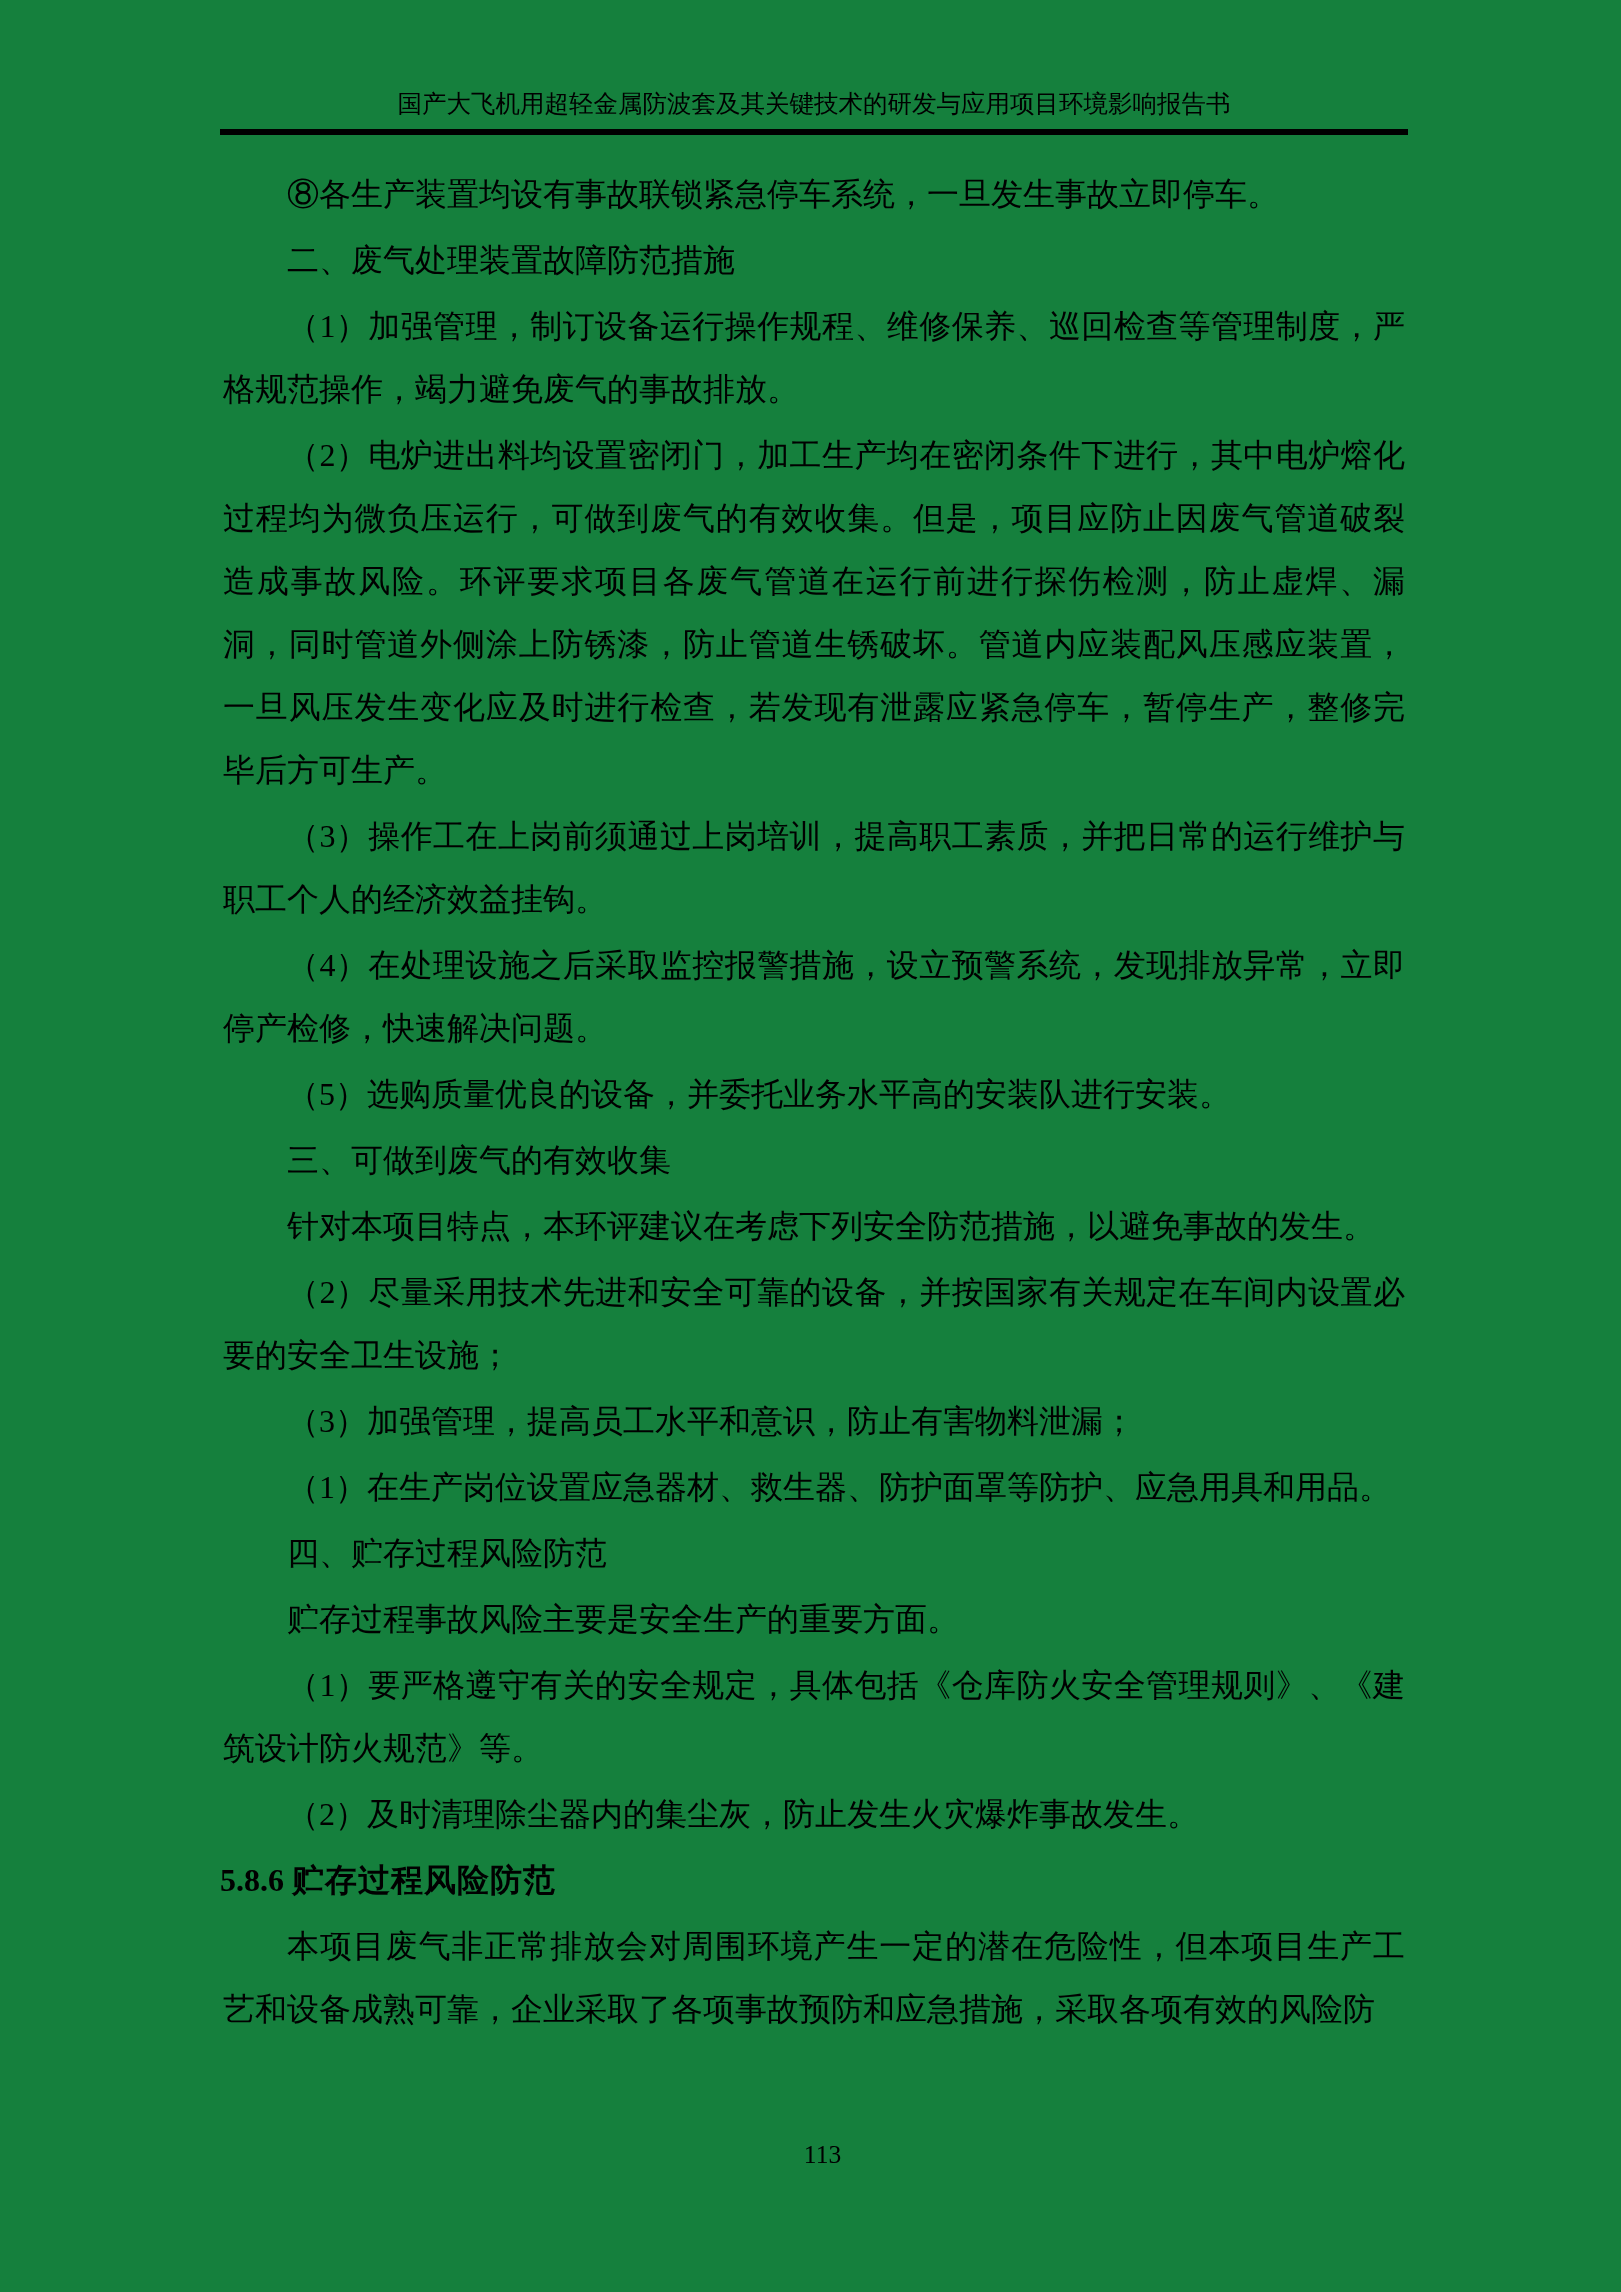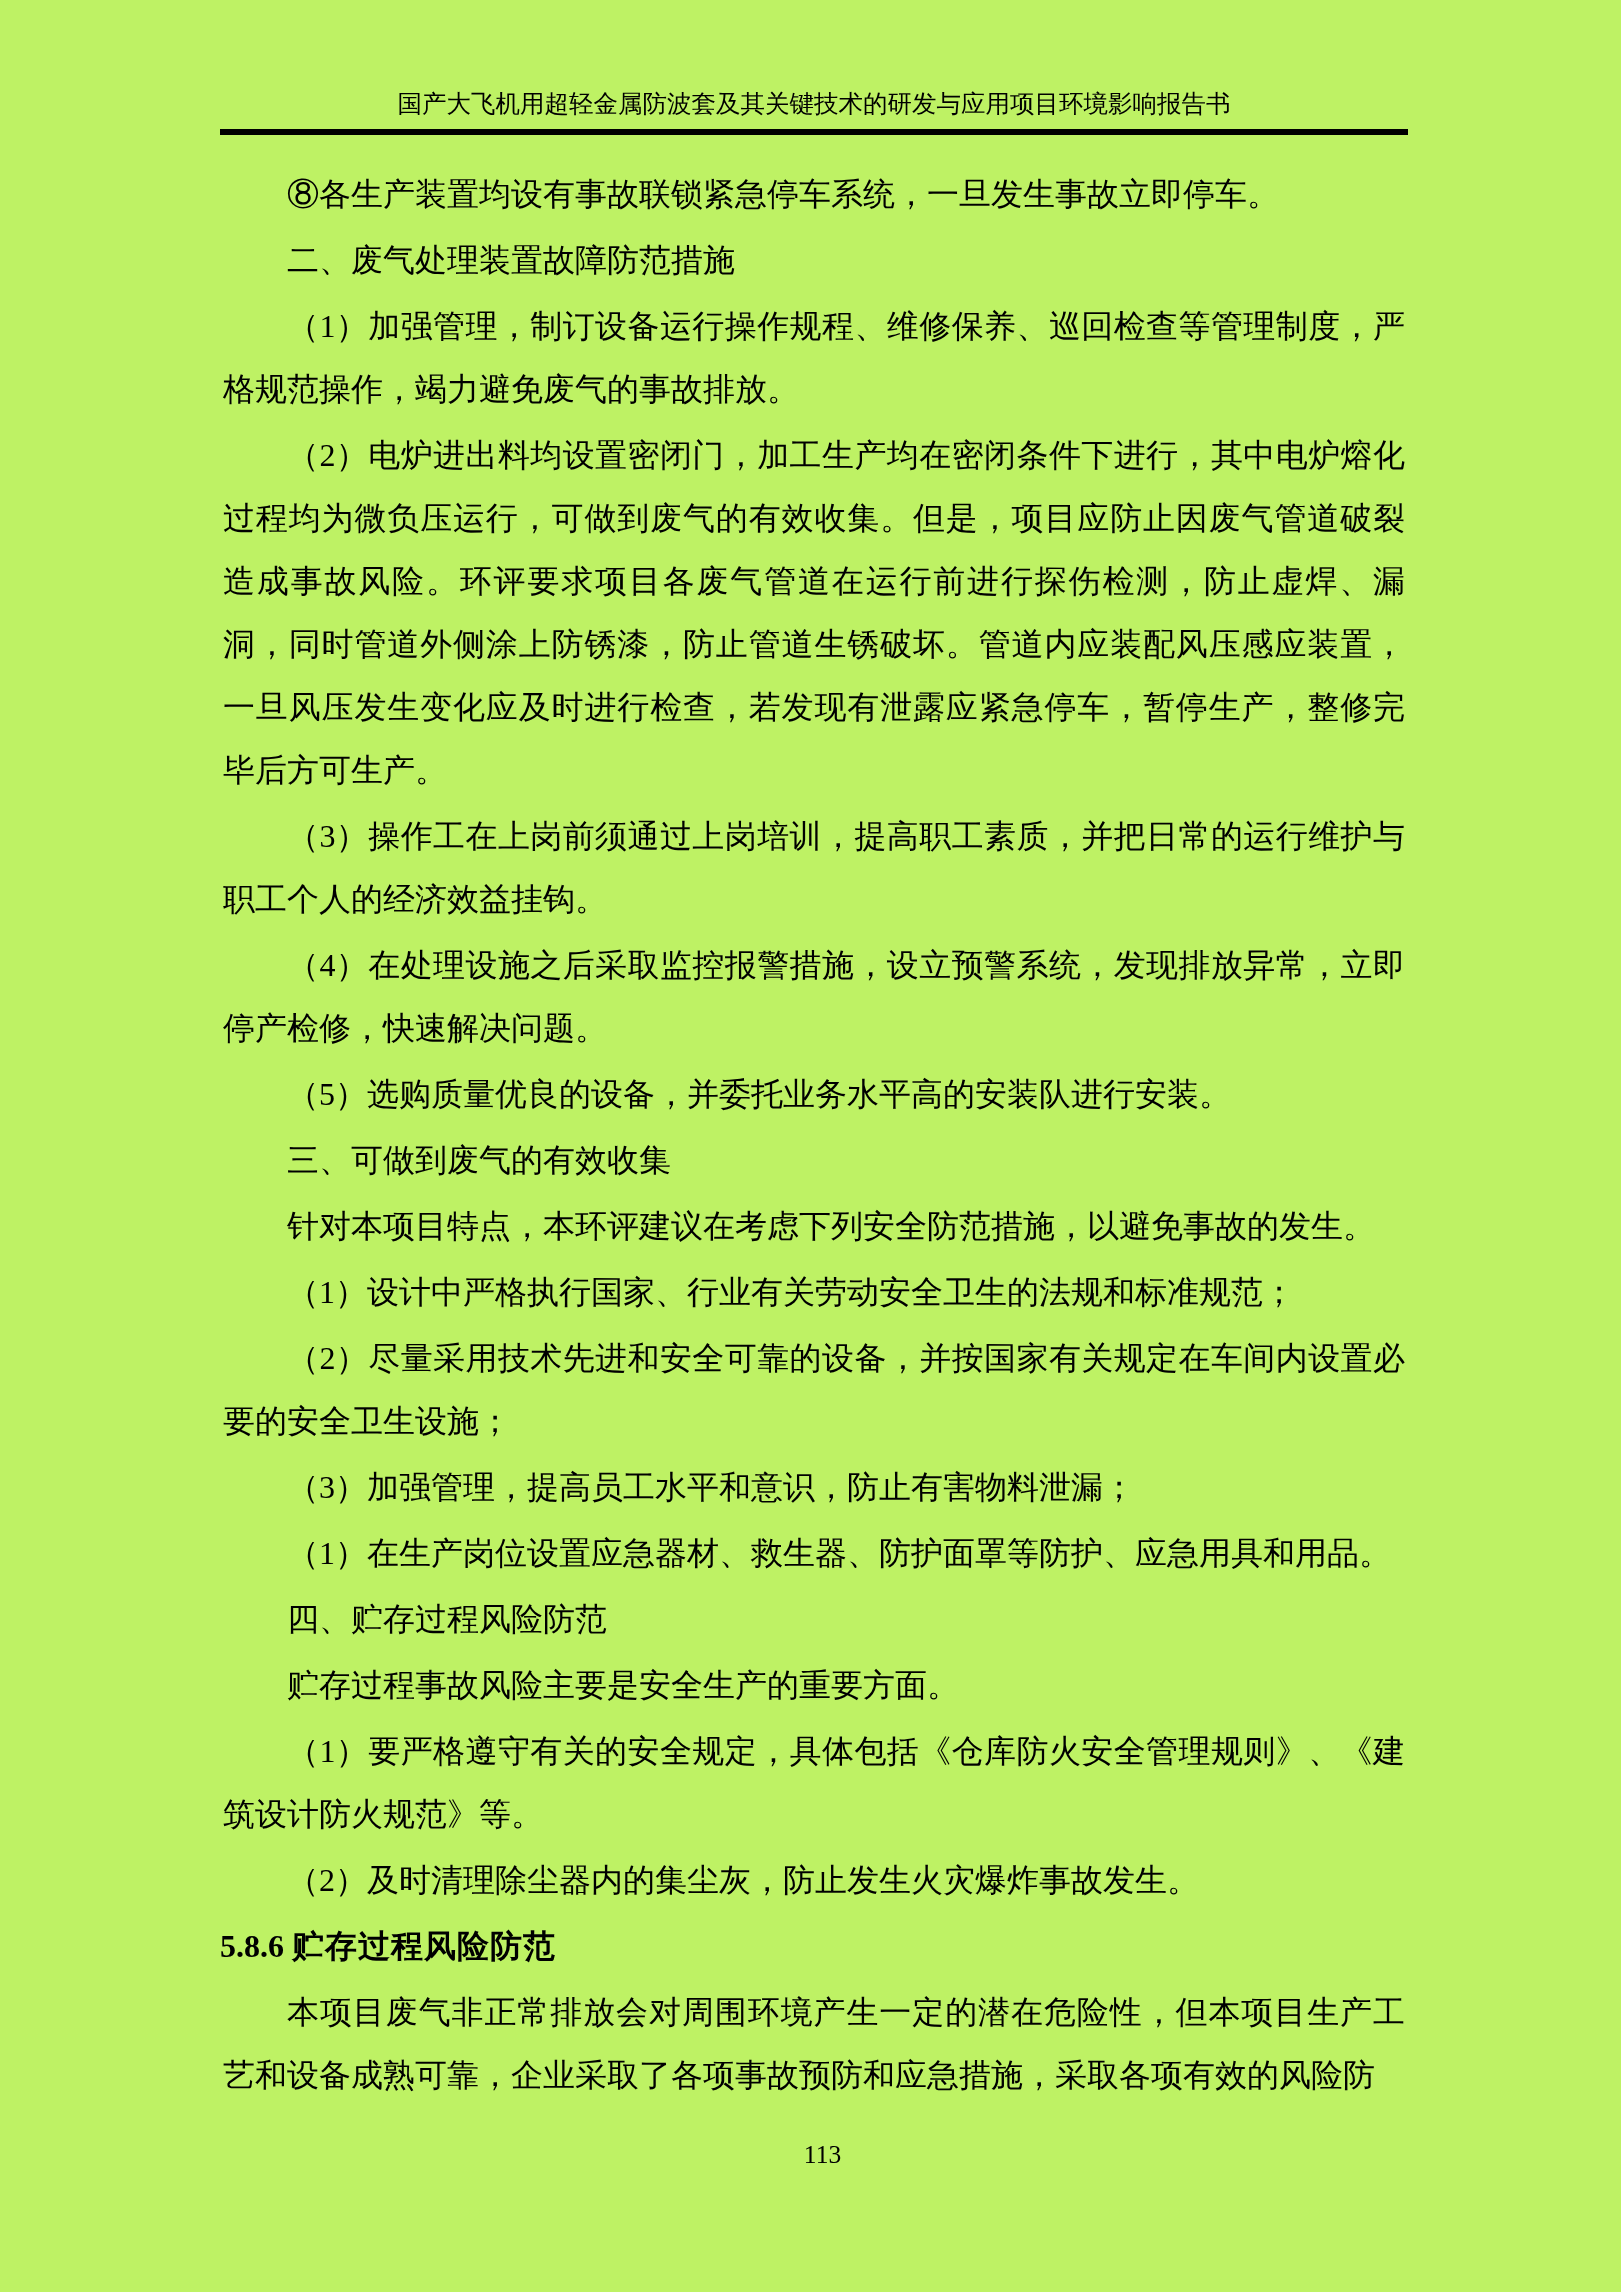--- a/index.html
+++ b/index.html
@@ -4,21 +4,21 @@
 <style>
   html, body {
     margin: 0;
     padding: 0;
     background: #e8e8e8;
   }
   .page {
     position: relative;
     width: 1621px;
     height: 2293px;
-    background: #bef264;
+    background: #15803d;
     margin: 0 auto;
     overflow: hidden;
     font-family: "Liberation Serif", "DejaVu Serif", serif;
     color: #000000;
   }
   .page-header {
     position: absolute;
     left: 220px;
     top: 88px;
     width: 1188px;
@@ -92,21 +92,20 @@
   <div class="doc-body">
     <p class="para">⑧各生产装置均设有事故联锁紧急停车系统，一旦发生事故立即停车。</p>
     <p class="para">二、废气处理装置故障防范措施</p>
     <p class="para">（1）加强管理，制订设备运行操作规程、维修保养、巡回检查等管理制度，严格规范操作，竭力避免废气的事故排放。</p>
     <p class="para">（2）电炉进出料均设置密闭门，加工生产均在密闭条件下进行，其中电炉熔化过程均为微负压运行，可做到废气的有效收集。但是，项目应防止因废气管道破裂造成事故风险。环评要求项目各废气管道在运行前进行探伤检测，防止虚焊、漏洞，同时管道外侧涂上防锈漆，防止管道生锈破坏。管道内应装配风压感应装置，一旦风压发生变化应及时进行检查，若发现有泄露应紧急停车，暂停生产，整修完毕后方可生产。</p>
     <p class="para">（3）操作工在上岗前须通过上岗培训，提高职工素质，并把日常的运行维护与职工个人的经济效益挂钩。</p>
     <p class="para">（4）在处理设施之后采取监控报警措施，设立预警系统，发现排放异常，立即停产检修，快速解决问题。</p>
     <p class="para">（5）选购质量优良的设备，并委托业务水平高的安装队进行安装。</p>
     <p class="para">三、可做到废气的有效收集</p>
     <p class="para">针对本项目特点，本环评建议在考虑下列安全防范措施，以避免事故的发生。</p>
-    <p class="para">（1）设计中严格执行国家、行业有关劳动安全卫生的法规和标准规范；</p>
     <p class="para">（2）尽量采用技术先进和安全可靠的设备，并按国家有关规定在车间内设置必要的安全卫生设施；</p>
     <p class="para">（3）加强管理，提高员工水平和意识，防止有害物料泄漏；</p>
     <p class="para">（1）在生产岗位设置应急器材、救生器、防护面罩等防护、应急用具和用品。</p>
     <p class="para">四、贮存过程风险防范</p>
     <p class="para">贮存过程事故风险主要是安全生产的重要方面。</p>
     <p class="para">（1）要严格遵守有关的安全规定，具体包括《仓库防火安全管理规则》、《建筑设计防火规范》等。</p>
     <p class="para">（2）及时清理除尘器内的集尘灰，防止发生火灾爆炸事故发生。</p>
 
     <h2 class="section-heading">
       <span class="heading-number">5.8.6</span><span class="heading-title">贮存过程风险防范</span>

